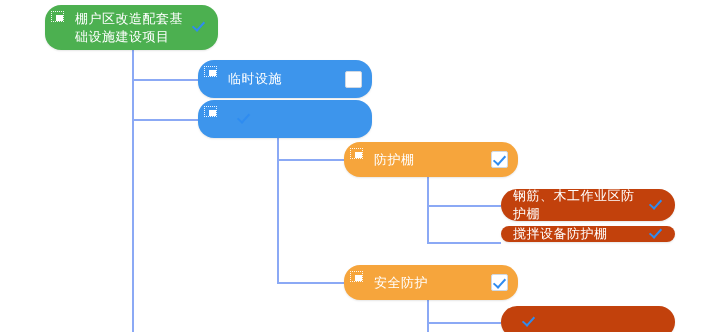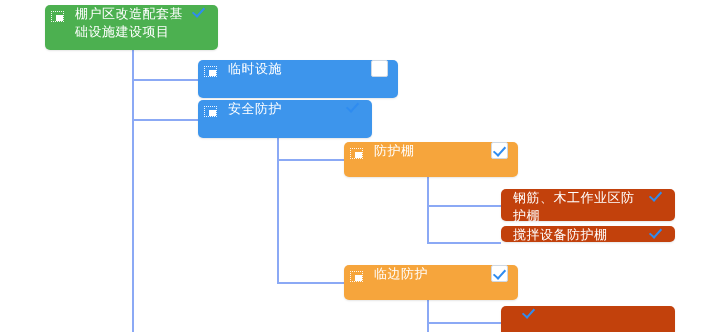--- a/index.html
+++ b/index.html
@@ -13,24 +13,24 @@
   #canvas{position:absolute;left:0;top:0;width:720px;height:332px;}
 
   
   .line{position:absolute;background:#8ba9f5;}
   .line.v{width:2px;}
   .line.h{height:2px;}
 
   
   .node{
     position:absolute;
-    border-radius:5px;
+    border-radius:16px;
     box-sizing:border-box;
     display:flex;
-    align-items:flex-start;
+    align-items:center;
     color:#ffffff;
     font-size:13px;
     letter-spacing:.5px;
     padding:0 10px 0 30px;
     box-shadow:0 1px 2px rgba(0,0,0,.10);
   }
   .node .label{
     flex:1 1 auto;
     line-height:18px;
     white-space:normal;
@@ -106,29 +106,28 @@
 
   <div class="line v" style="left:427px;top:299px;height:33px;"></div>
   <div class="line h" style="left:427px;top:322px;width:74px;"></div>
 
   <div class="node green" style="left:45px;top:5px;width:173px;height:45px;">
     <span class="handle"></span>
     <span class="label">棚户区改造配套基础设施建设项目</span>
     <span class="cb flat checked"></span>
   </div>
 
-  <div class="node blue" style="left:198px;top:60px;width:200px;height:38px;">
+  <div class="node blue" style="left:198px;top:60px;width:174px;height:38px;">
     <span class="handle"></span>
     <span class="label">临时设施</span>
     <span class="cb"></span>
   </div>
 
   <div class="node blue" style="left:198px;top:100px;width:174px;height:38px;">
     <span class="handle"></span>
-    <span class="label">安全防护</span>
     <span class="cb flat checked"></span>
   </div>
 
   <div class="node orange" style="left:344px;top:142px;width:174px;height:35px;">
     <span class="handle"></span>
     <span class="label">防护棚</span>
     <span class="cb checked"></span>
   </div>
 
   <div class="node purple" style="left:501px;top:189px;width:174px;height:32px;padding-left:12px;">
@@ -136,21 +135,21 @@
     <span class="cb flat checked"></span>
   </div>
 
   <div class="node purple" style="left:501px;top:226px;width:174px;height:16px;padding-left:12px;">
     <span class="label">搅拌设备防护棚</span>
     <span class="cb flat checked"></span>
   </div>
 
   <div class="node orange" style="left:344px;top:265px;width:174px;height:35px;">
     <span class="handle"></span>
-    <span class="label">临边防护</span>
+    <span class="label">安全防护</span>
     <span class="cb checked"></span>
   </div>
 
   <div class="node purple" style="left:501px;top:306px;width:174px;height:32px;padding-left:12px;">
     <span class="cb flat checked"></span>
   </div>
 
 </div>
 
 </body></html>

